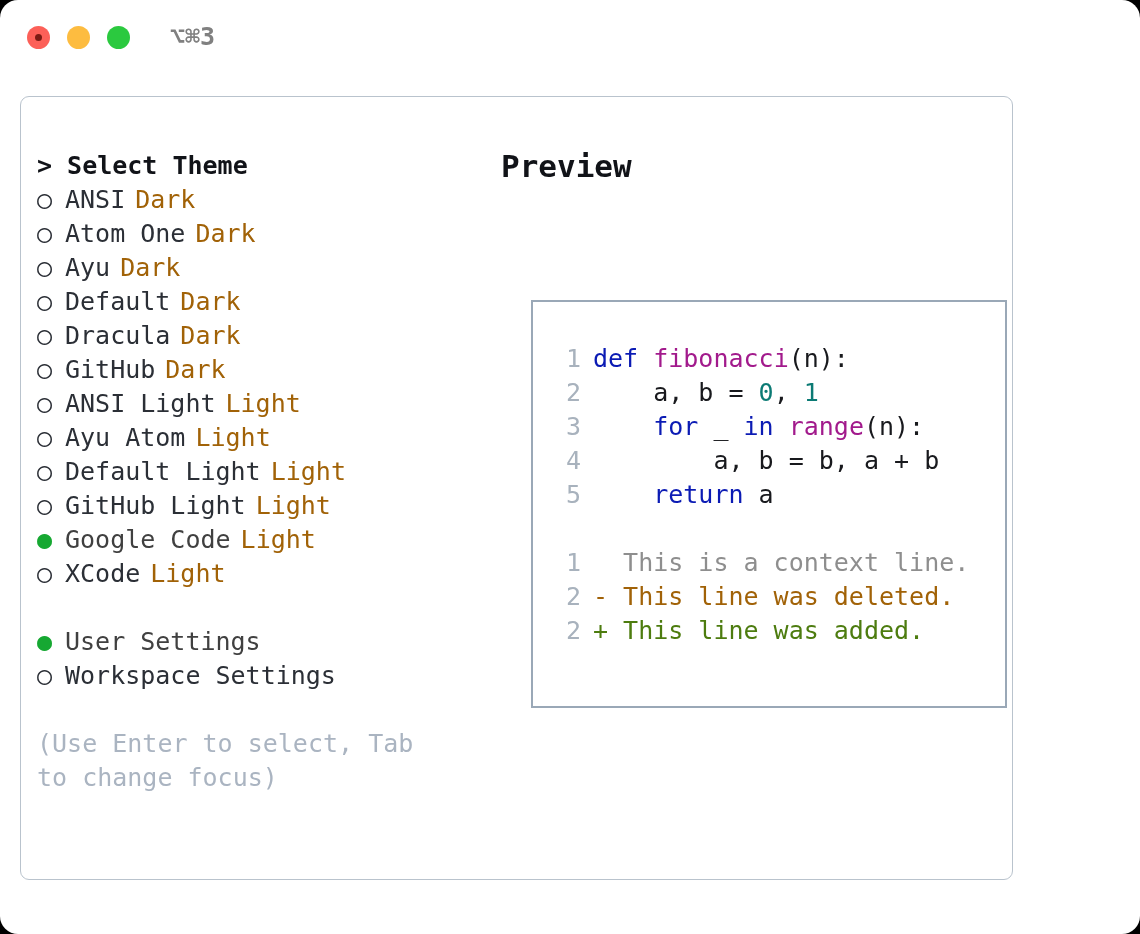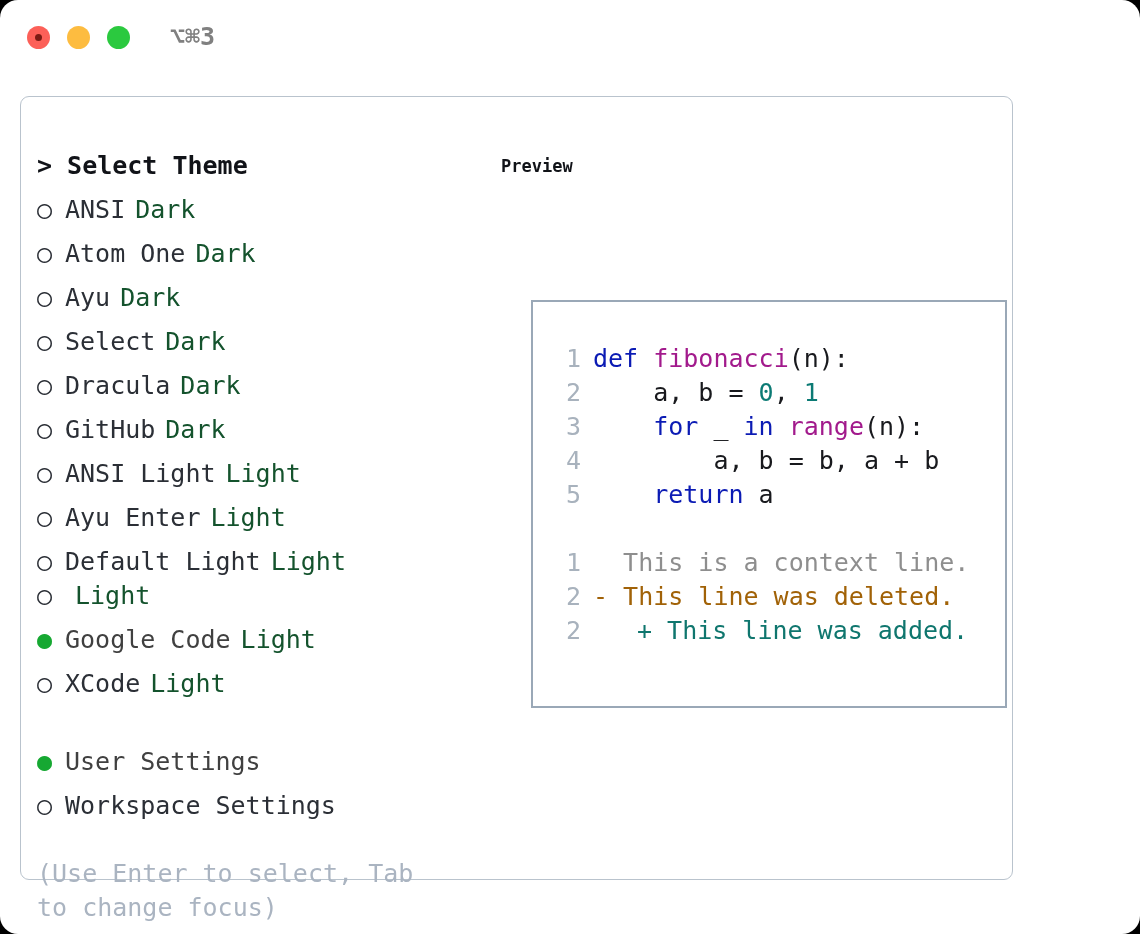--- a/index.html
+++ b/index.html
@@ -116,41 +116,41 @@
   }
   .bullet {
     width: 28px;
     flex: 0 0 28px;
     font-size: 25px;
     line-height: 34px;
     color: #2b2f36;
     display: inline-block;
   }
   .opt.selected .bullet { color: #16a832; }
-  .opt-name { color: #2b2f36; margin-top: 10px; }
+  .opt-name { color: #2b2f36; }
   .opt.selected .opt-name { color: #404040; }
   .opt-kind {
-    color: #14532d;
+    color: #a16207;
     padding-left: 10px;
   }
 
   .spacer-lg { height: 34px; }
 
   .hint {
     font-size: 25px;
     line-height: 34px;
     color: #aab4c1;
     width: 412px;
     white-space: pre-wrap;
     word-break: break-word;
   }
 
   
   .preview-title {
-    font-size: 17px;
+    font-size: 31px;
     font-weight: bold;
     color: #111318;
     line-height: 34px;
   }
   .code-box {
     position: absolute;
     left: 30px;
     top: 151px;
     width: 476px;
     height: 408px;
@@ -179,21 +179,21 @@
     padding-right: 12px;
   }
   .code-text { white-space: pre; }
 
   .tok-kw   { color: #0b1bb4; text-align: right; }
   .tok-fn   { color: #a21a8c; }
   .tok-num  { color: #0b7a74; }
   .tok-id   { color: #18191d; }
   .tok-ctx  { color: #8e8e8e; }
   .tok-del  { color: #a16207; }
-  .tok-add  { color: #0f766e; margin-left: 44px; }
+  .tok-add  { color: #4d7c0f; }
 
   .code-gap { height: 34px; }
 </style>
 </head>
 <body>
 
 <div class="window">
 
   <div class="titlebar">
     <div class="dots">
@@ -207,27 +207,27 @@
   <div class="panel">
 
     <div class="col-left">
 
       <div class="section-title">&gt; Select Theme</div>
 
       <div class="opt-list" id="theme-list">
           <div class="opt"><span class="bullet">○</span><span class="opt-name">ANSI</span><span class="opt-kind">Dark</span></div>
           <div class="opt"><span class="bullet">○</span><span class="opt-name">Atom One</span><span class="opt-kind">Dark</span></div>
           <div class="opt"><span class="bullet">○</span><span class="opt-name">Ayu</span><span class="opt-kind">Dark</span></div>
-          <div class="opt"><span class="bullet">○</span><span class="opt-name">Select</span><span class="opt-kind">Dark</span></div>
+          <div class="opt"><span class="bullet">○</span><span class="opt-name">Default</span><span class="opt-kind">Dark</span></div>
           <div class="opt"><span class="bullet">○</span><span class="opt-name">Dracula</span><span class="opt-kind">Dark</span></div>
           <div class="opt"><span class="bullet">○</span><span class="opt-name">GitHub</span><span class="opt-kind">Dark</span></div>
           <div class="opt"><span class="bullet">○</span><span class="opt-name">ANSI Light</span><span class="opt-kind">Light</span></div>
-          <div class="opt"><span class="bullet">○</span><span class="opt-name">Ayu Enter</span><span class="opt-kind">Light</span></div>
+          <div class="opt"><span class="bullet">○</span><span class="opt-name">Ayu Atom</span><span class="opt-kind">Light</span></div>
           <div class="opt"><span class="bullet">○</span><span class="opt-name">Default Light</span><span class="opt-kind">Light</span></div>
-          <div class="opt"><span class="bullet">○</span><span class="opt-kind">Light</span></div>
+          <div class="opt"><span class="bullet">○</span><span class="opt-name">GitHub Light</span><span class="opt-kind">Light</span></div>
           <div class="opt selected"><span class="bullet">●</span><span class="opt-name">Google Code</span><span class="opt-kind">Light</span></div>
           <div class="opt"><span class="bullet">○</span><span class="opt-name">XCode</span><span class="opt-kind">Light</span></div>
         </div>
 
       <div class="spacer-lg"></div>
 
 
       <div class="opt-list" id="apply-list">
           <div class="opt selected"><span class="bullet">●</span><span class="opt-name">User Settings</span></div>
           <div class="opt"><span class="bullet">○</span><span class="opt-name">Workspace Settings</span></div>

